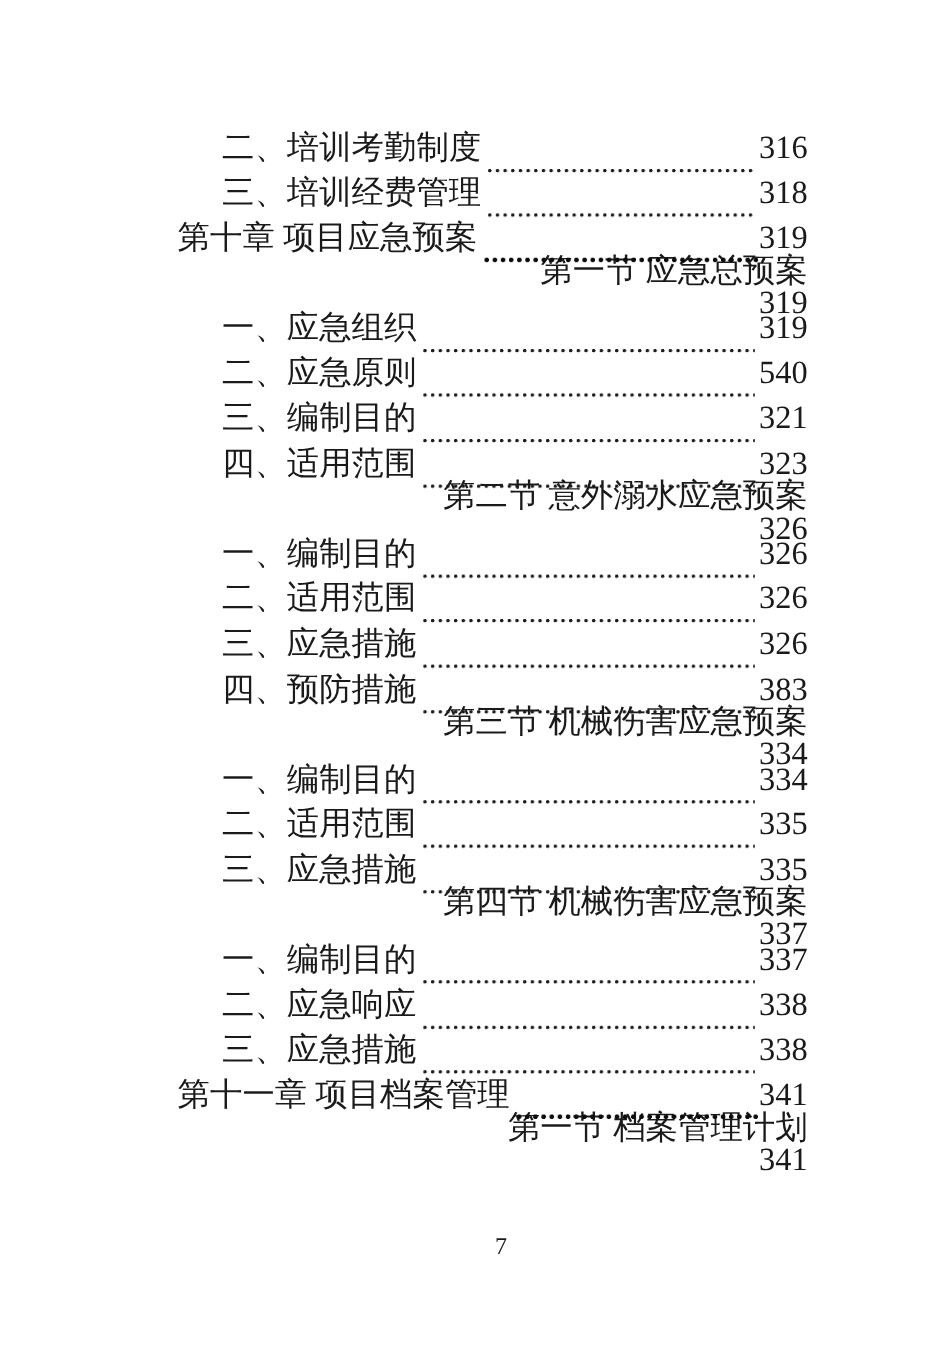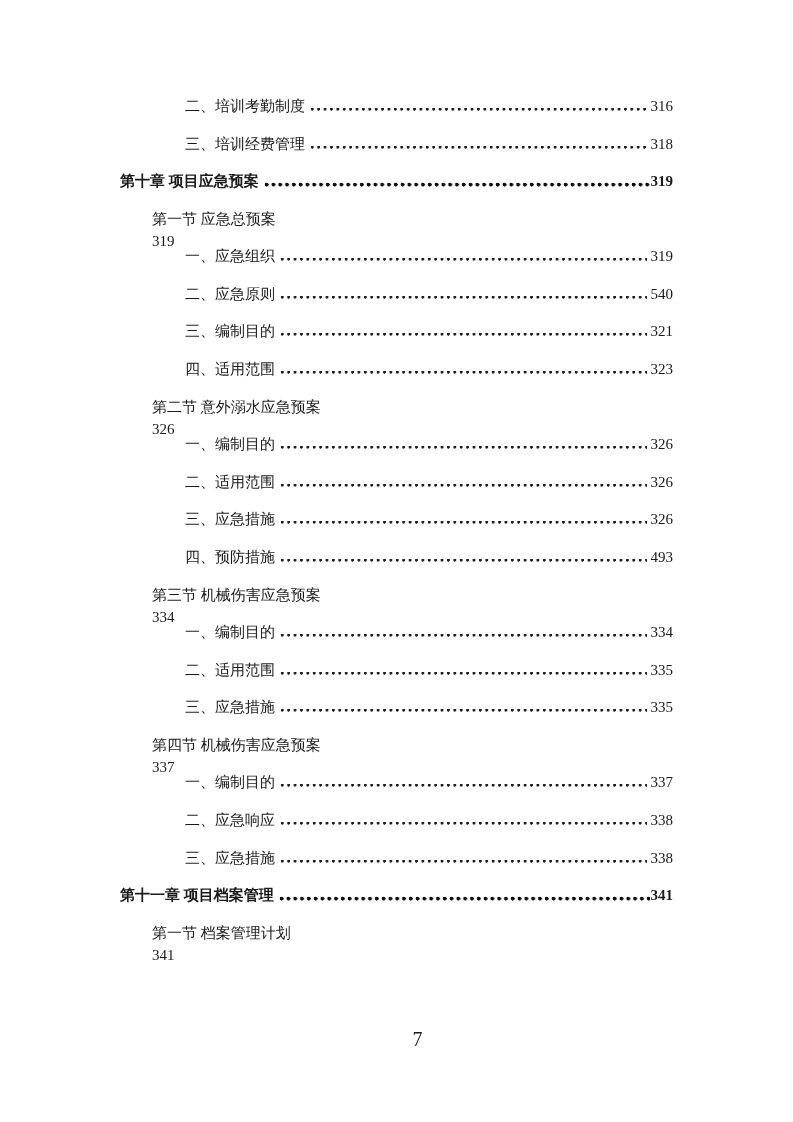--- a/index.html
+++ b/index.html
@@ -17,28 +17,29 @@
     overflow: hidden;
   }
   .toc {
     position: absolute;
     left: 120px;
     top: 99px;
     width: 553px;
   }
   .toc-row {
     display: flex;
-    align-items: flex-start;
+    align-items: flex-end;
     height: 37.58px;
-    font-size: 15px;
+    font-size: 27px;
     line-height: 1;
   }
   .toc-row.chapter {
-    font-weight: bold;
+    font-weight: normal;
     padding-left: 0;
+    margin-left: 28px;
   }
   .toc-row.section {
     padding-left: 32px;
     flex-direction: column;
   }
   .toc-row.item {
     padding-left: 65px;
   }
   .toc-title {
     white-space: pre;
@@ -135,21 +136,21 @@
         <span class="toc-page">326</span>
       </div>
       <div class="toc-row item">
         <span class="toc-title">三、应急措施</span>
         <span class="leader"></span>
         <span class="toc-page">326</span>
       </div>
       <div class="toc-row item">
         <span class="toc-title">四、预防措施</span>
         <span class="leader"></span>
-        <span class="toc-page">493</span>
+        <span class="toc-page">383</span>
       </div>
       <div class="toc-row section">
         <span class="toc-title">第三节 机械伤害应急预案</span>
         <span class="leader"></span>
         <span class="toc-page">334</span>
       </div>
       <div class="toc-row item">
         <span class="toc-title">一、编制目的</span>
         <span class="leader"></span>
         <span class="toc-page">334</span>

